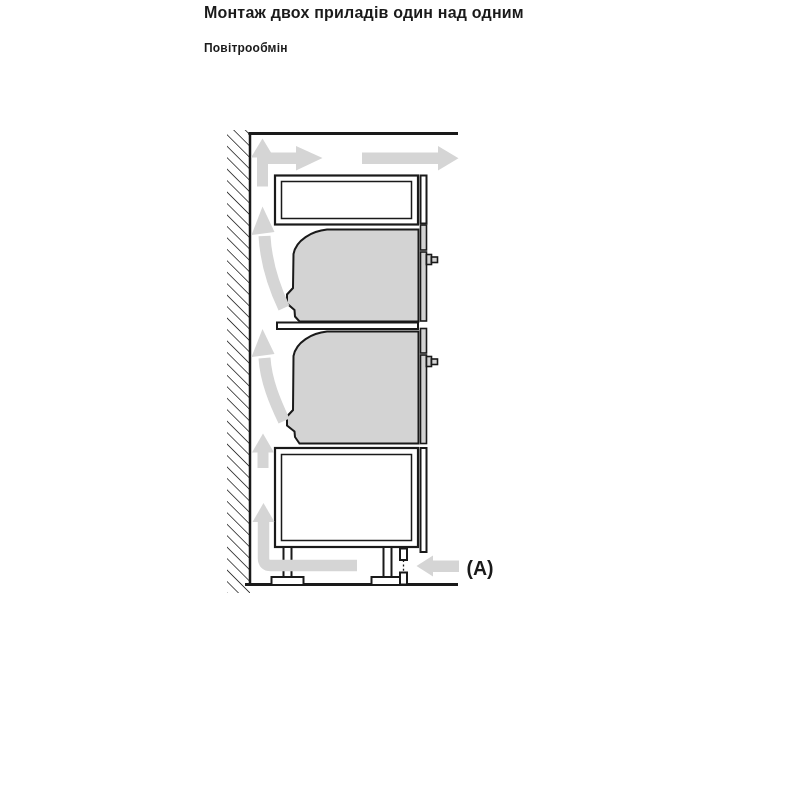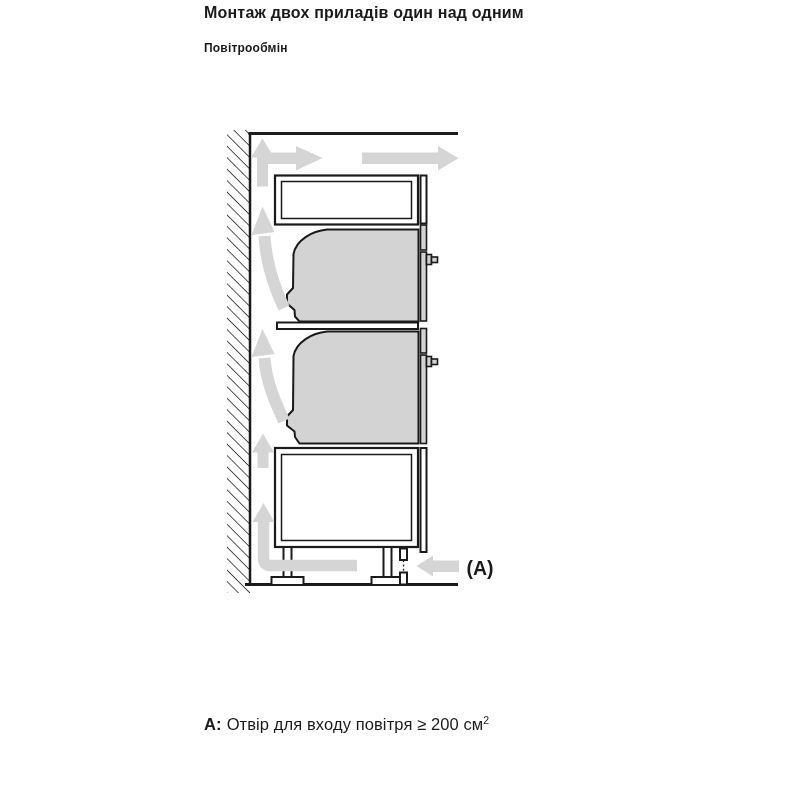--- a/index.html
+++ b/index.html
@@ -124,17 +124,14 @@
       <polygon class="arr" points="252.5,522 274.5,522 263.5,503"></polygon>
     </g>
     <g>
       <polygon class="arr" points="416.5,566 433,555.5 433,576.5"></polygon>
       <rect class="arr" x="433" y="560.5" width="26" height="11.5"></rect>
     </g>
 
     <text class="lblA" x="466.5" y="575">(A)</text>
   </svg>
 
-  <div class="caption">
-    <span class="pfx">A:</span><span>Отвір для входу повітря ≥ 200 см</span><sup>2</sup>
-  </div>
 
 </div>
 
 </body></html>

